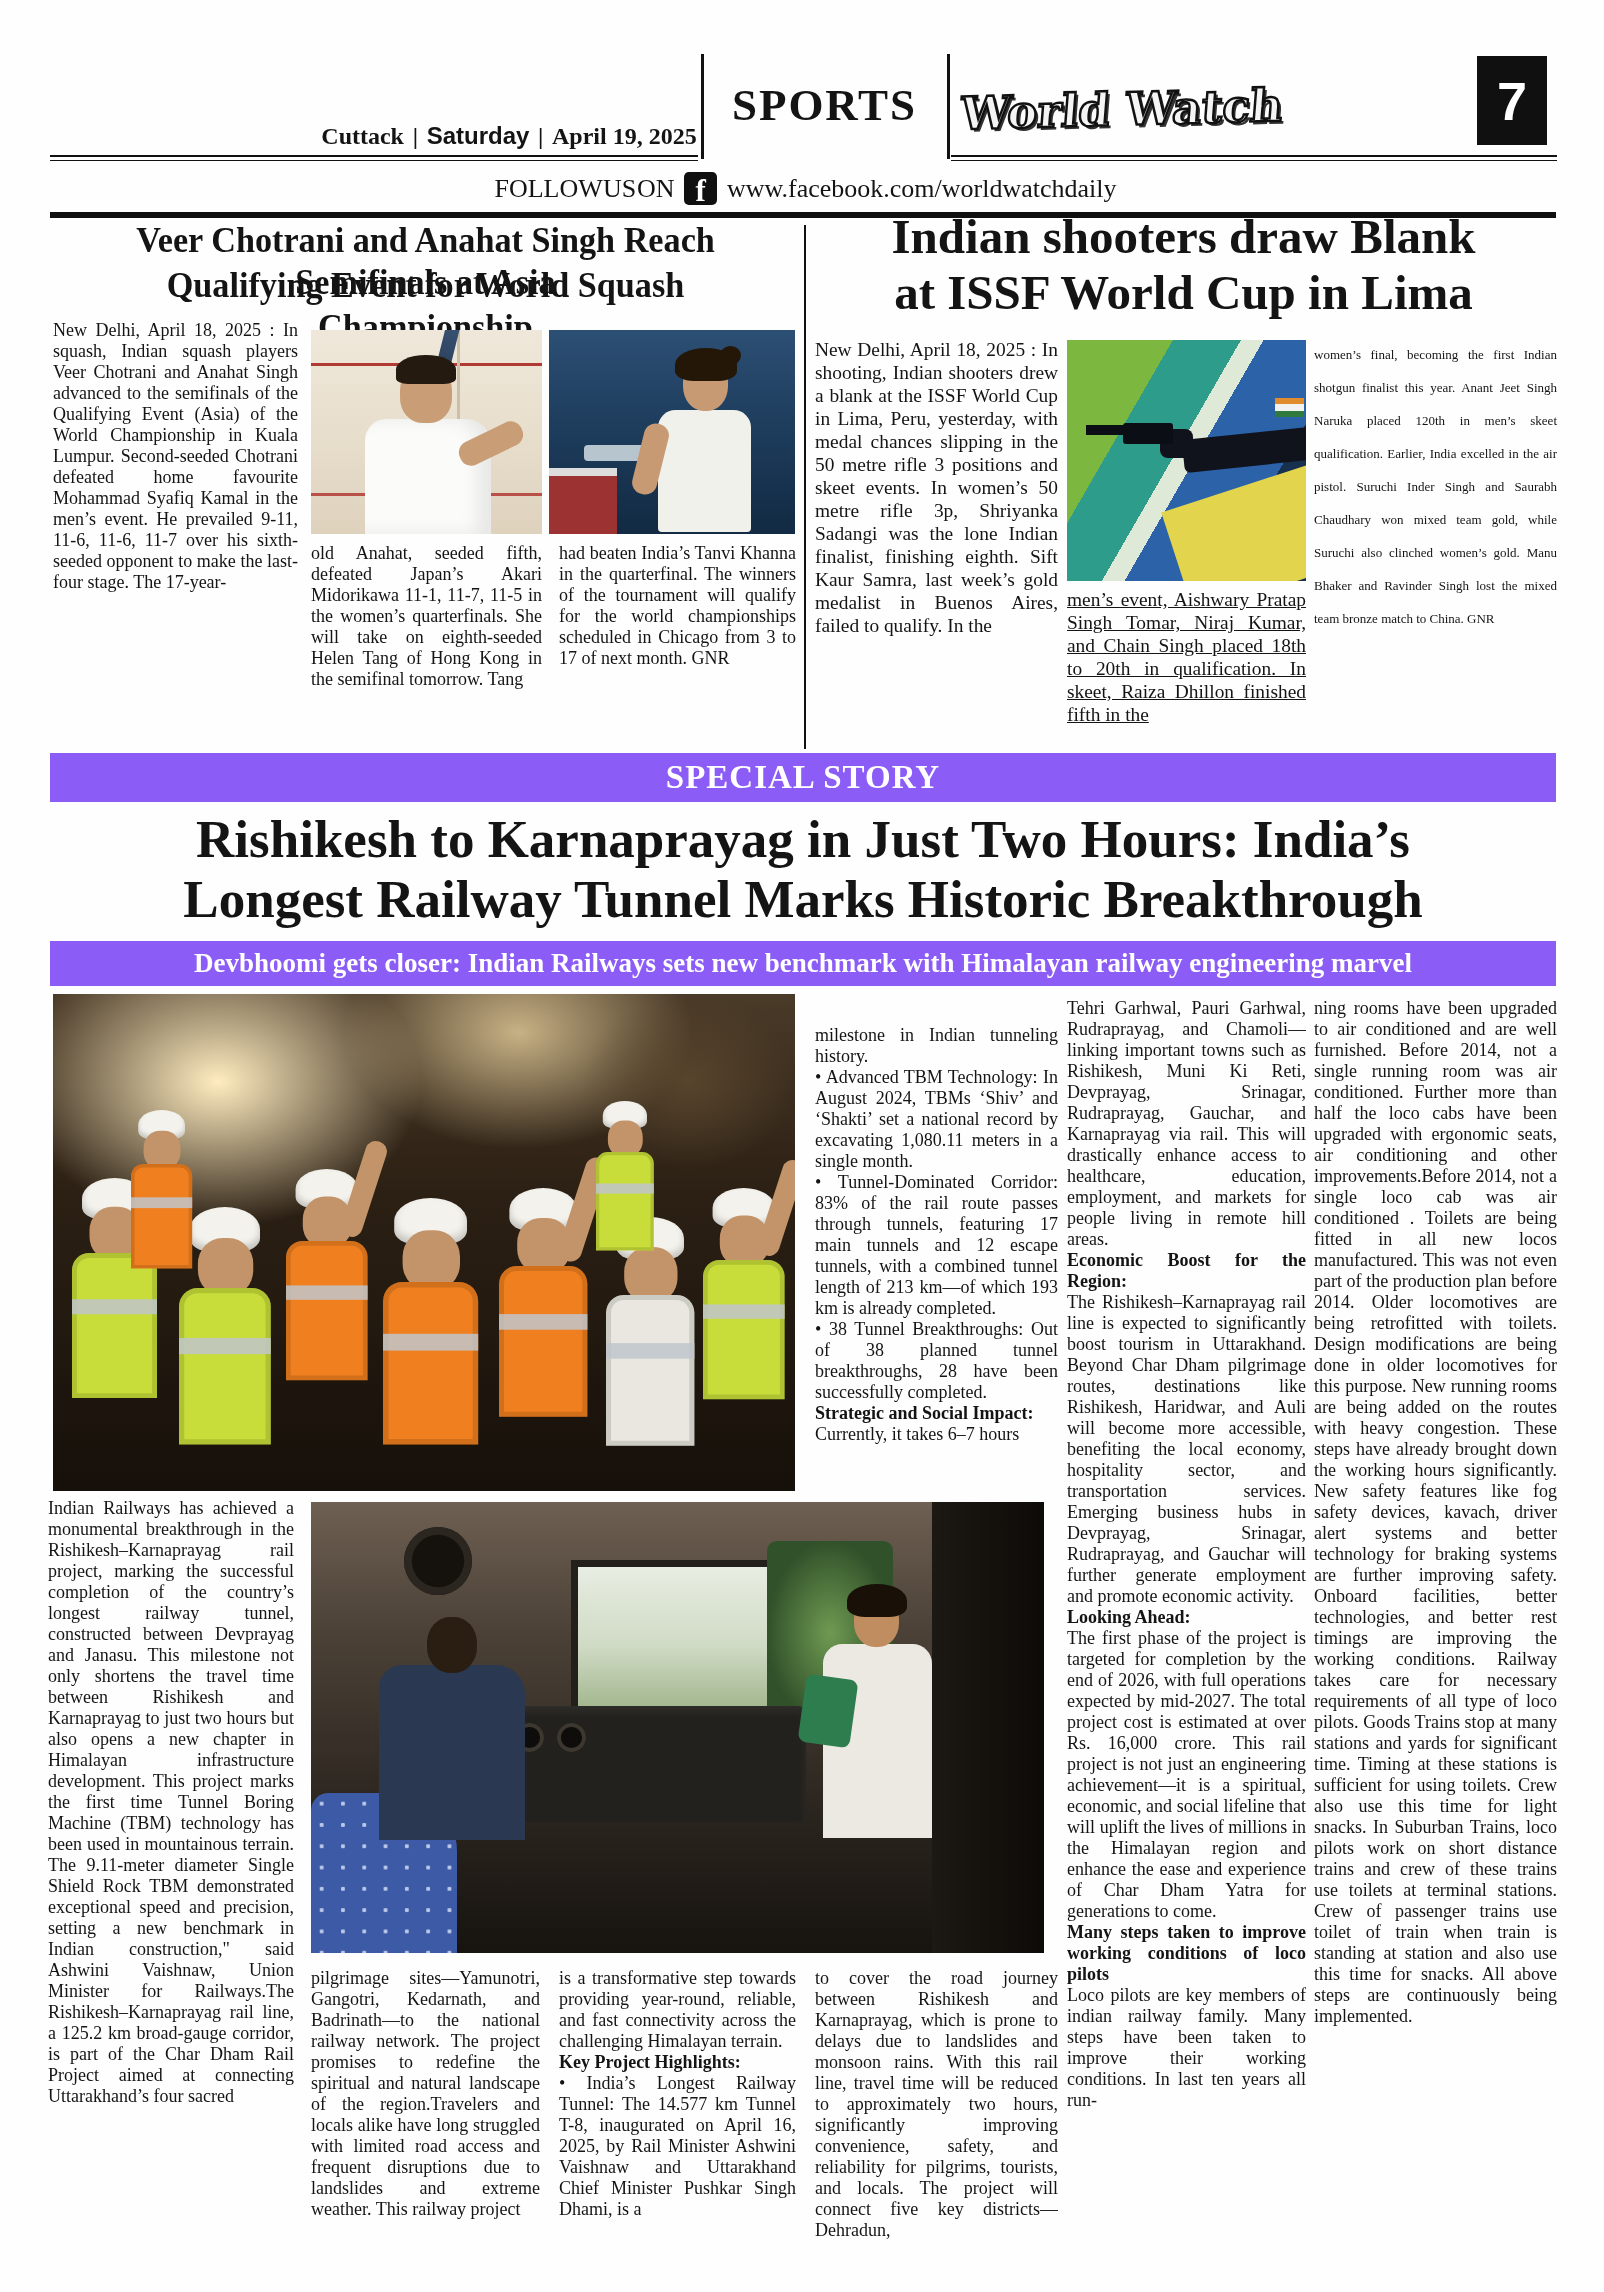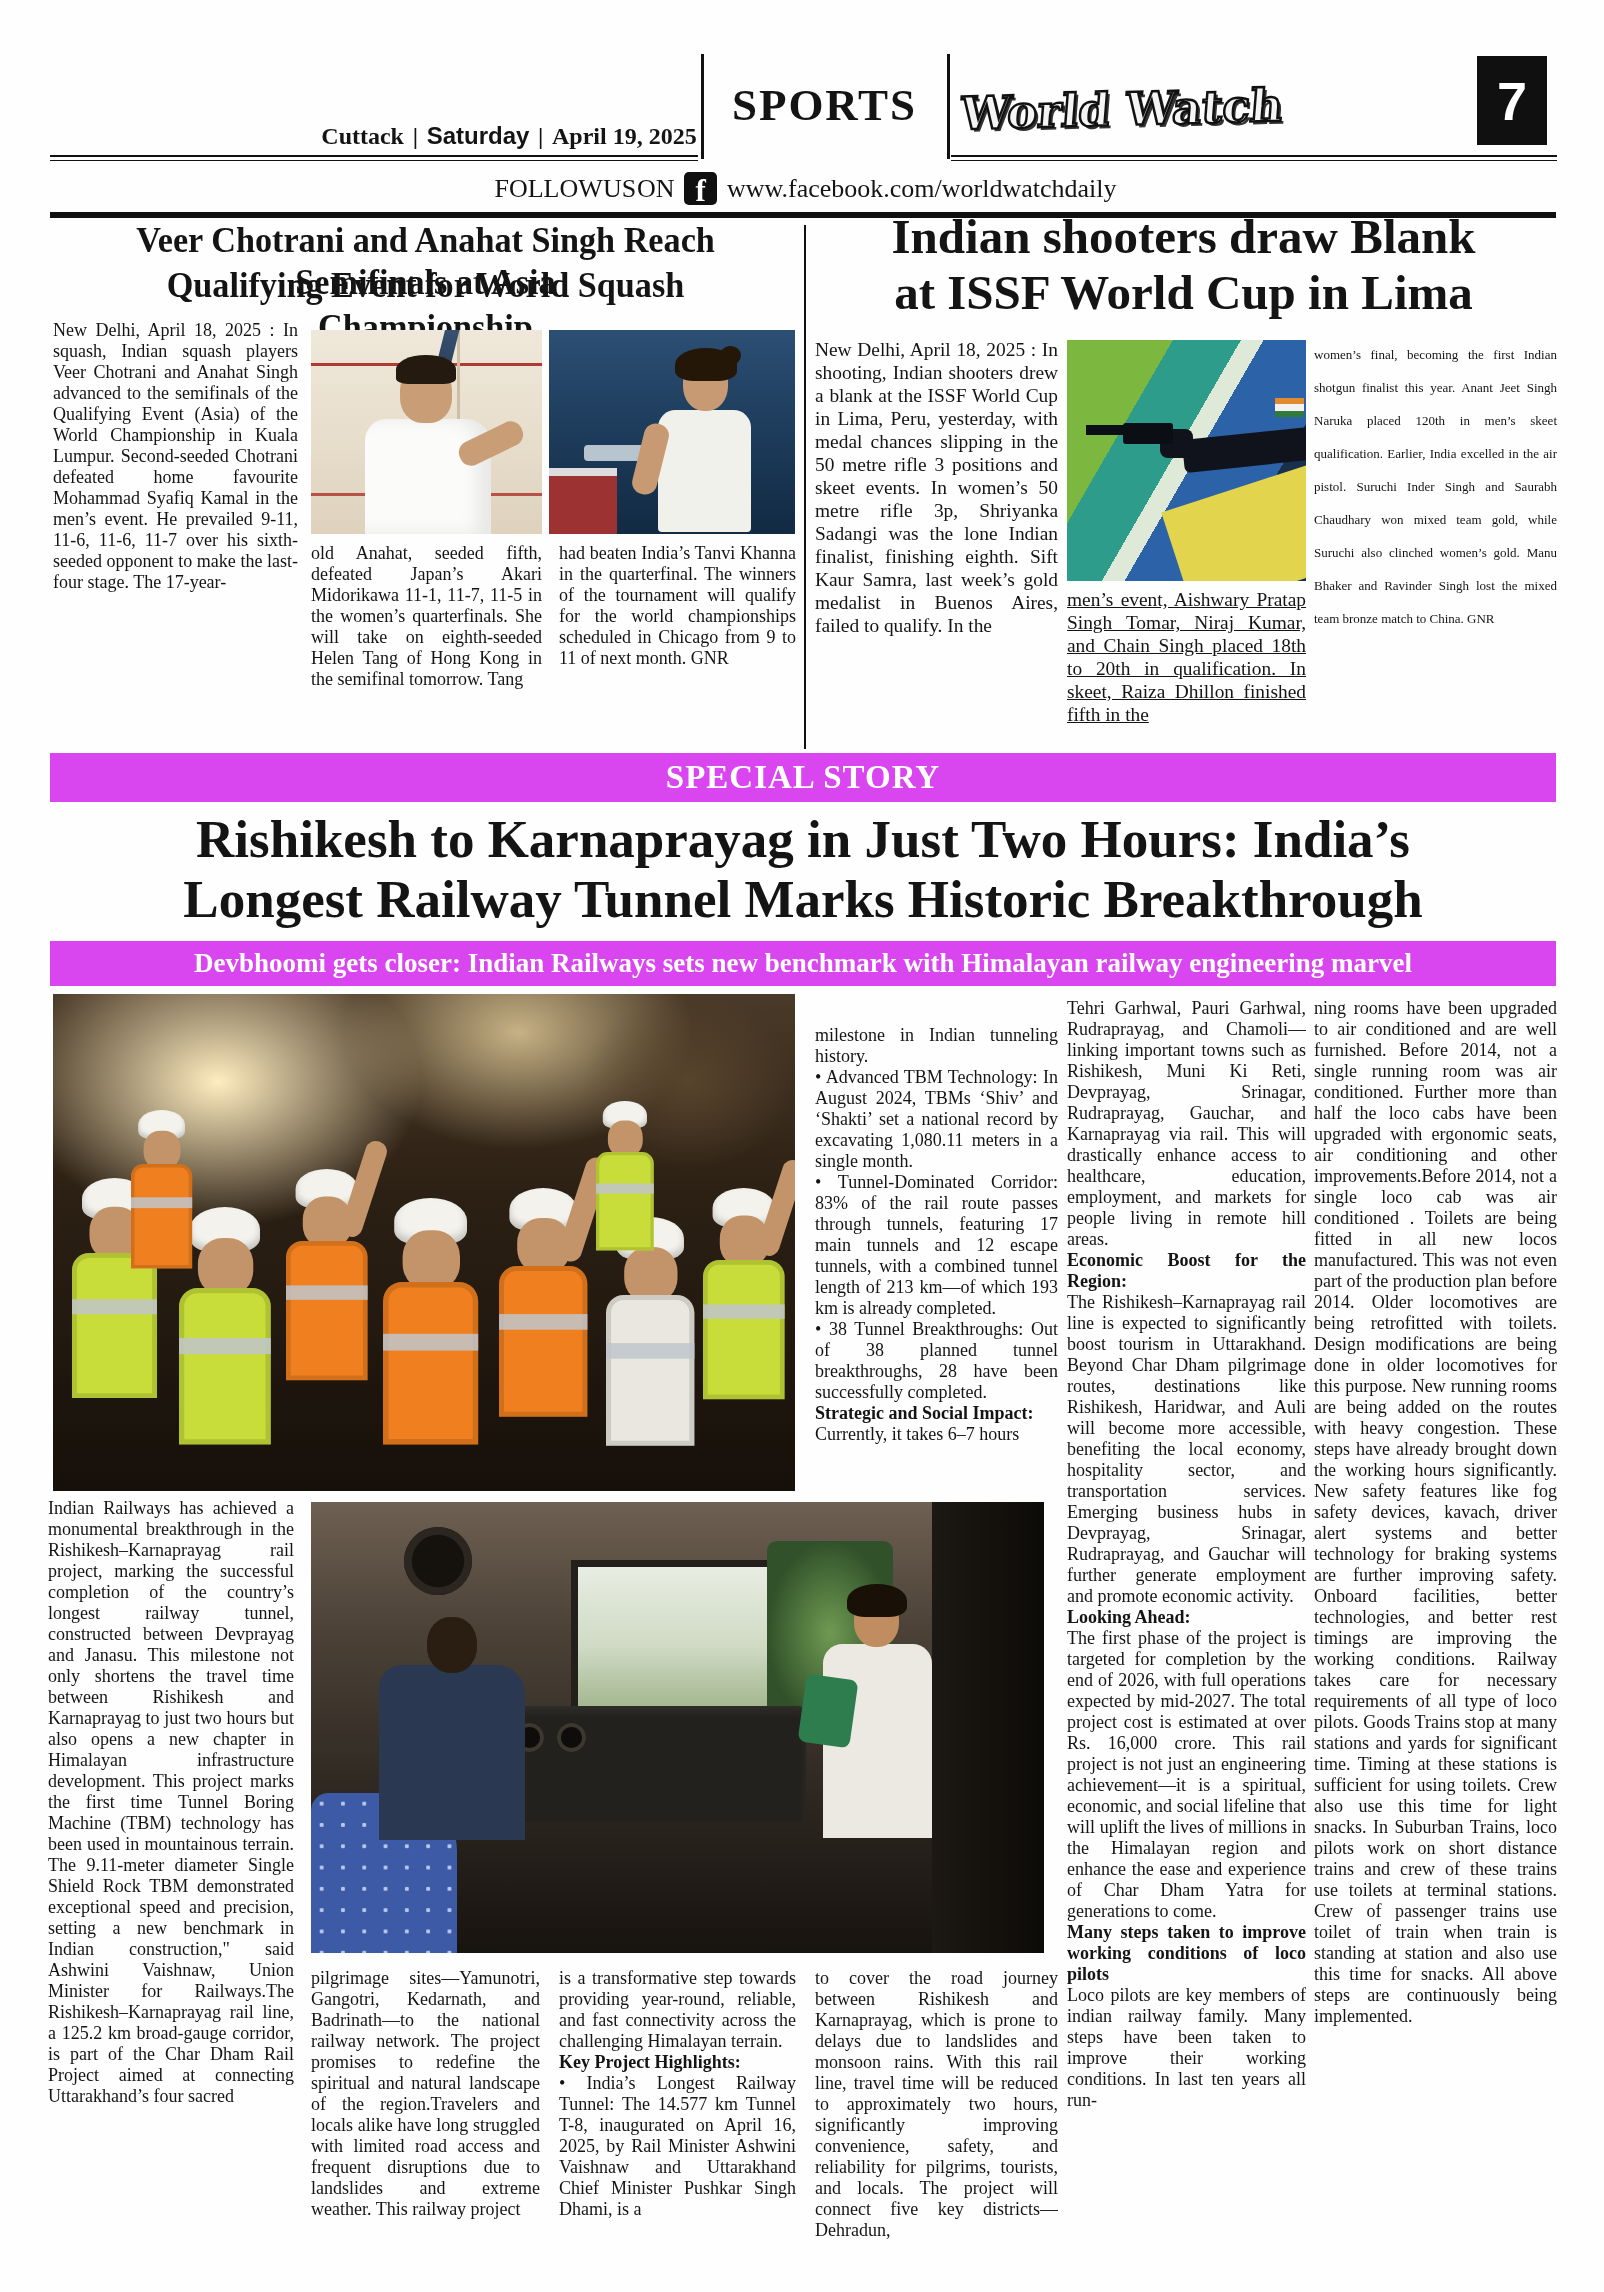--- a/index.html
+++ b/index.html
@@ -34,21 +34,21 @@
   .sq-h1{top:219px;font-size:36px;}
   .sq-h2{top:264px;font-size:36px;}
   .sh-h{left:811px;width:745px;text-align:center;font-weight:bold;}
   .sh-h1{top:208px;font-size:49px;}
   .sh-h2{top:264px;font-size:49px;}
   
   .bcol{font-size:18px;line-height:21px;text-align:justify;overflow:hidden;}
   .bcol p{margin:0;}
   .bcol p.boldsub{font-weight:bold;}
   
-  .bar{left:50px;width:1506px;background:#d946ef;color:#fff;display:flex;align-items:center;justify-content:center;
+  .bar{left:50px;width:1506px;background:#8b5cf6;color:#fff;display:flex;align-items:center;justify-content:center;
        font-weight:bold;}
   .special-bar{top:753px;height:49px;font-size:33px;letter-spacing:1px;}
   .main-h{left:58px;width:1490px;text-align:center;font-weight:bold;font-size:53px;}
   .main-h1{top:809px;}
   .main-h2{top:869px;}
   .dev-bar{top:941px;height:45px;font-size:27px;}
   
   .photo{overflow:hidden;background:#888;}
   .photo *{position:absolute;}
   
@@ -168,21 +168,21 @@
     <div class="sqf-arm"></div>
     <div class="sqf-head"></div>
     <div class="sqf-hair"></div>
     <div class="sqf-bun"></div>
   </div>
 
   <div class="abs bcol" style="left:311px;top:543px;width:231px;height:237px;">
     <p>old Anahat, seeded fifth, defeated Japan’s Akari Midorikawa 11-1, 11-7, 11-5 in the women’s quarterfinals. She will take on eighth-seeded Helen Tang of Hong Kong in the semifinal tomorrow. Tang</p>
   </div>
   <div class="abs bcol" style="left:559px;top:543px;width:237px;height:237px;">
-    <p>had beaten India’s Tanvi Khanna in the quarterfinal. The winners of the tournament will qualify for the world championships scheduled in Chicago from 9 to 11 of next month. GNR</p>
+    <p>had beaten India’s Tanvi Khanna in the quarterfinal. The winners of the tournament will qualify for the world championships scheduled in Chicago from 3 to 17 of next month. GNR</p>
   </div>
 
   <div class="abs vr" style="left:804px;top:225px;height:524px;width:1.9px;"></div>
 
   <div class="abs sh-h sh-h1">Indian shooters draw Blank</div>
   <div class="abs sh-h sh-h2">at ISSF World Cup in Lima</div>
 
   <div class="abs bcol" style="left:815px;top:338px;width:243px;height:411px;font-size:19.4px;line-height:23px;">
     <p>New Delhi, April 18, 2025 :  In shooting, Indian shooters drew a blank at the ISSF World Cup in Lima, Peru, yesterday, with medal chances slipping in the 50 metre rifle 3 positions and skeet events. In women’s 50 metre rifle 3p, Shriyanka Sadangi was the lone Indian finalist, finishing eighth. Sift Kaur Samra, last week’s gold medalist in Buenos Aires, failed to qualify. In the</p>
   </div>

